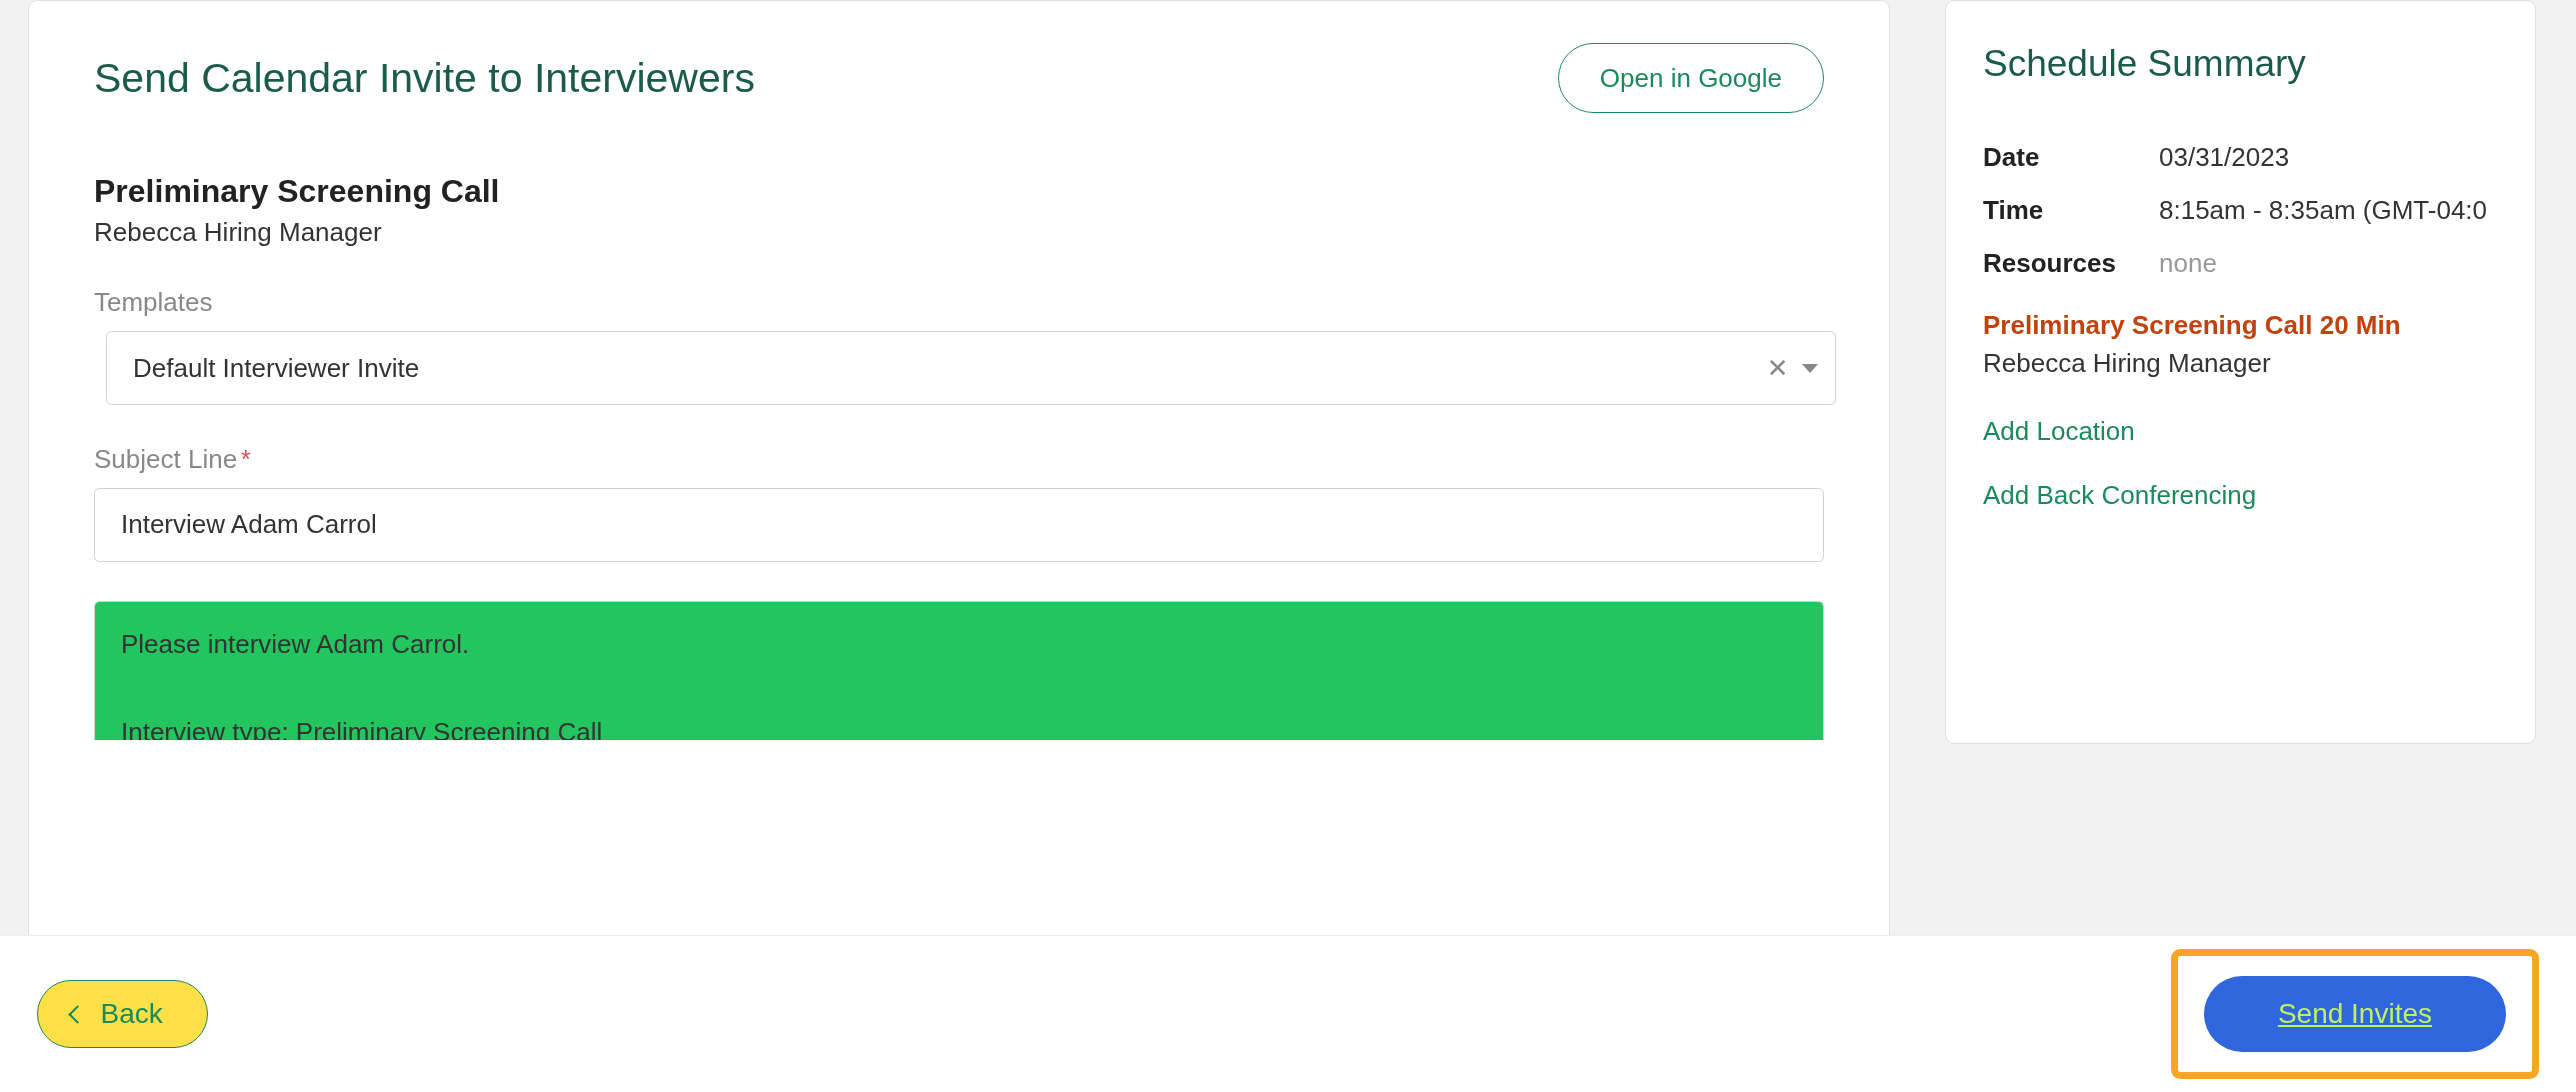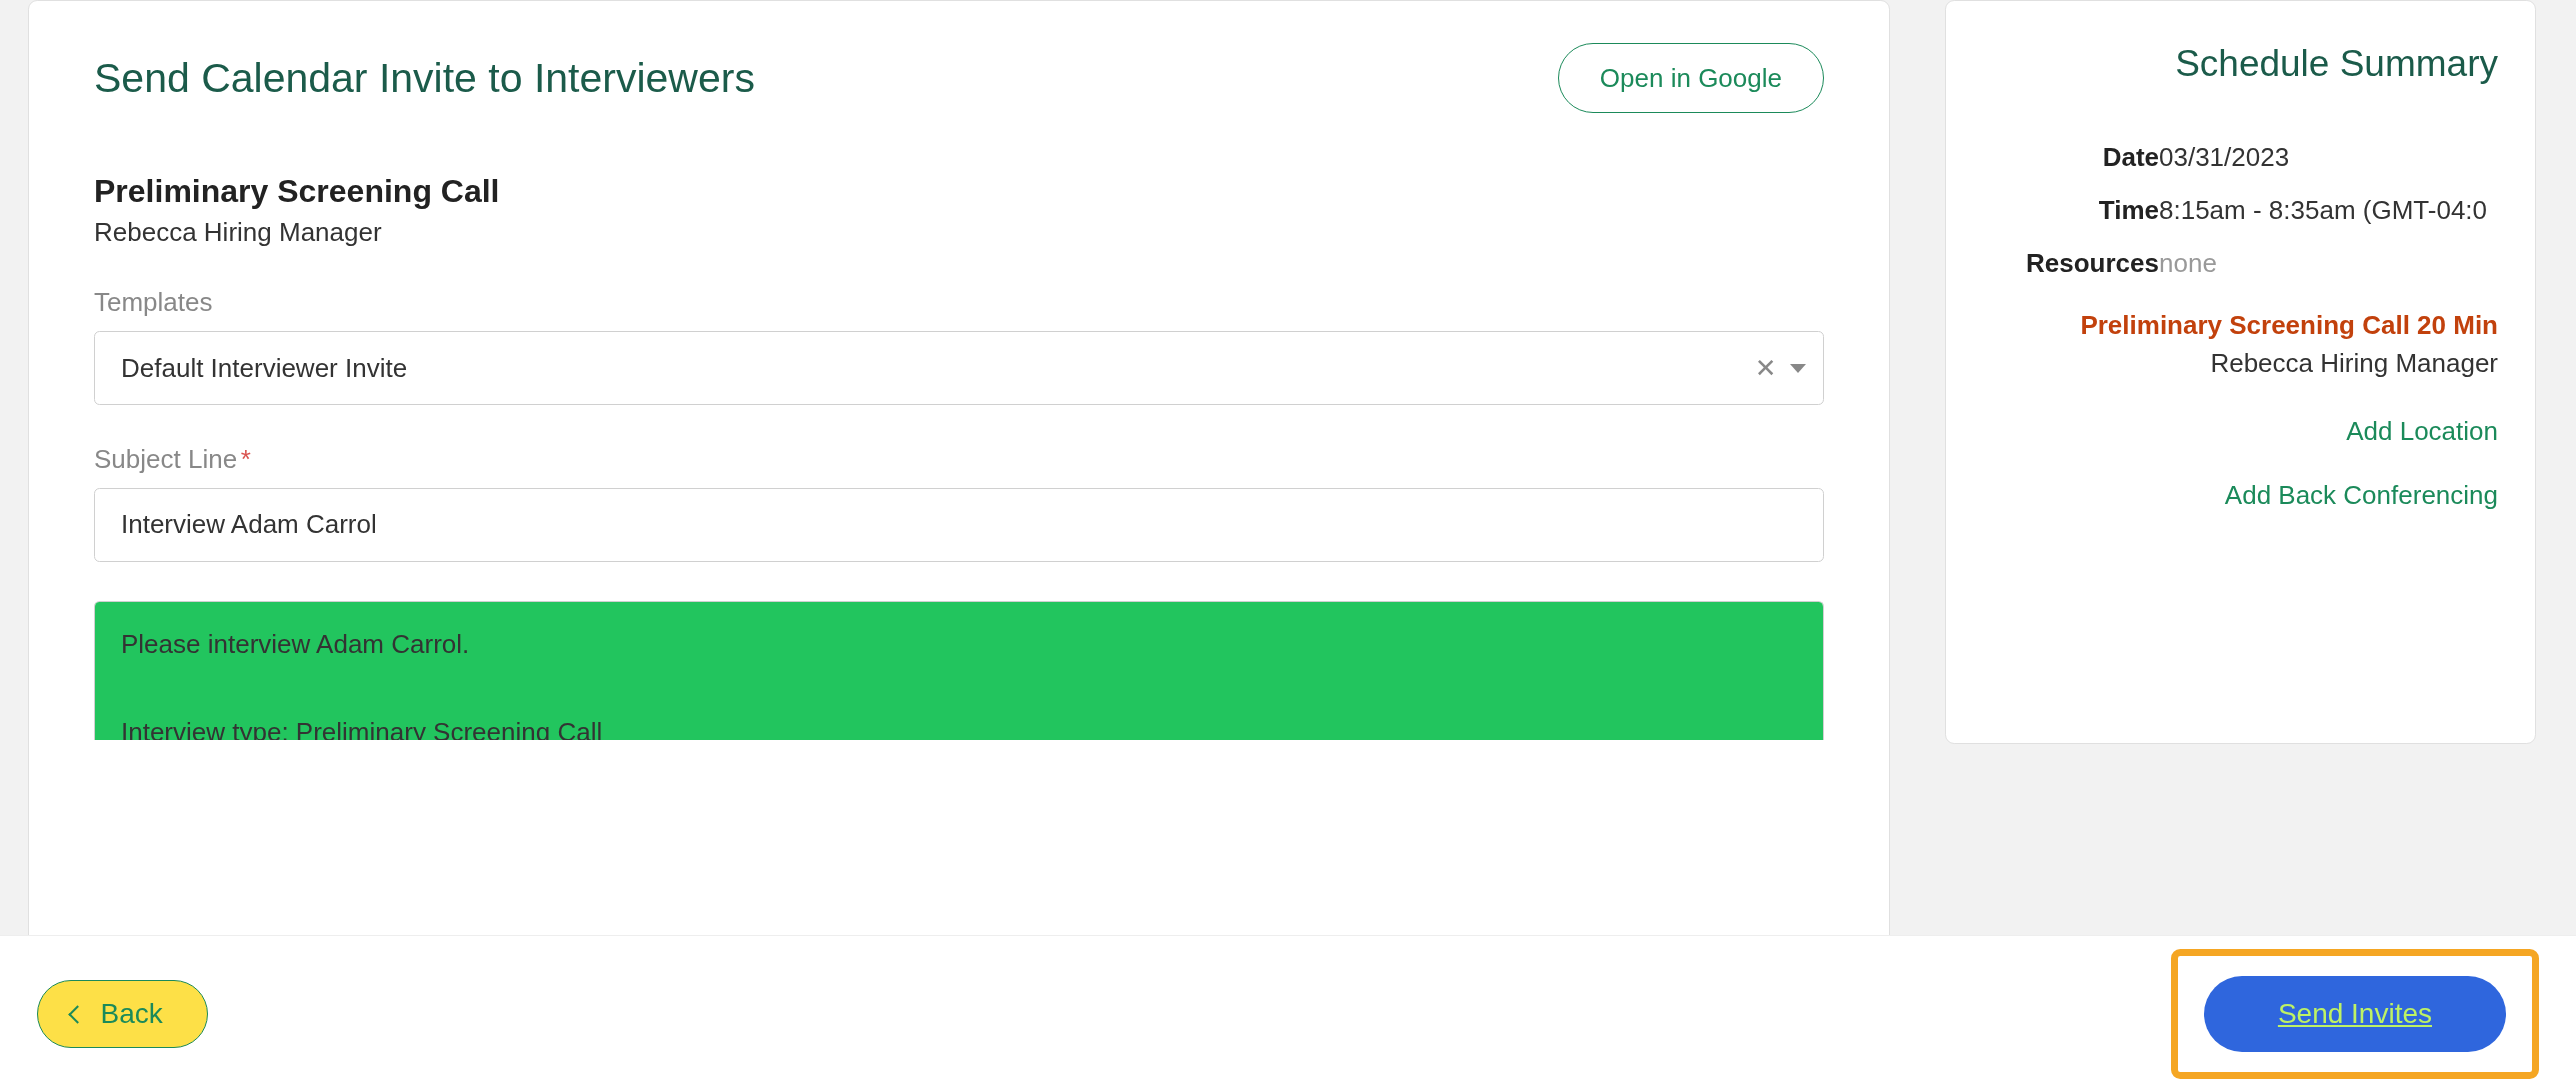--- a/index.html
+++ b/index.html
@@ -68,20 +68,21 @@
       display: block;
     }
     .required-asterisk {
       color: #d9534f;
       margin-left: 3.7px;
     }
     .select-wrapper {
       position: relative;
       width: 100%;
       margin-bottom: 39px;
+      margin-left: 12px;
     }
     .select-box {
       width: 100%;
       border: 0.9px solid #d0d0d0;
       border-radius: 5.5px;
       padding: 20.3px 92px 20.3px 26px;
       font-size: 26px;
       color: #333;
       background: #fff;
       cursor: pointer;
@@ -137,21 +138,20 @@
       line-height: 1.7;
       height: 139px;
     }
     .summary-card {
       background: #ffffff;
       border: 0.9px solid #e0e0e0;
       border-radius: 9.2px;
       width: 591px;
       padding: 42px 37px 37px 37px;
       height: 744px;
-      text-align: right;
     }
     .summary-title {
       color: #1b5b4a;
       font-size: 37px;
       font-weight: 500;
       margin-bottom: 57px;
     }
     .summary-row {
       display: flex;
       font-size: 26px;

